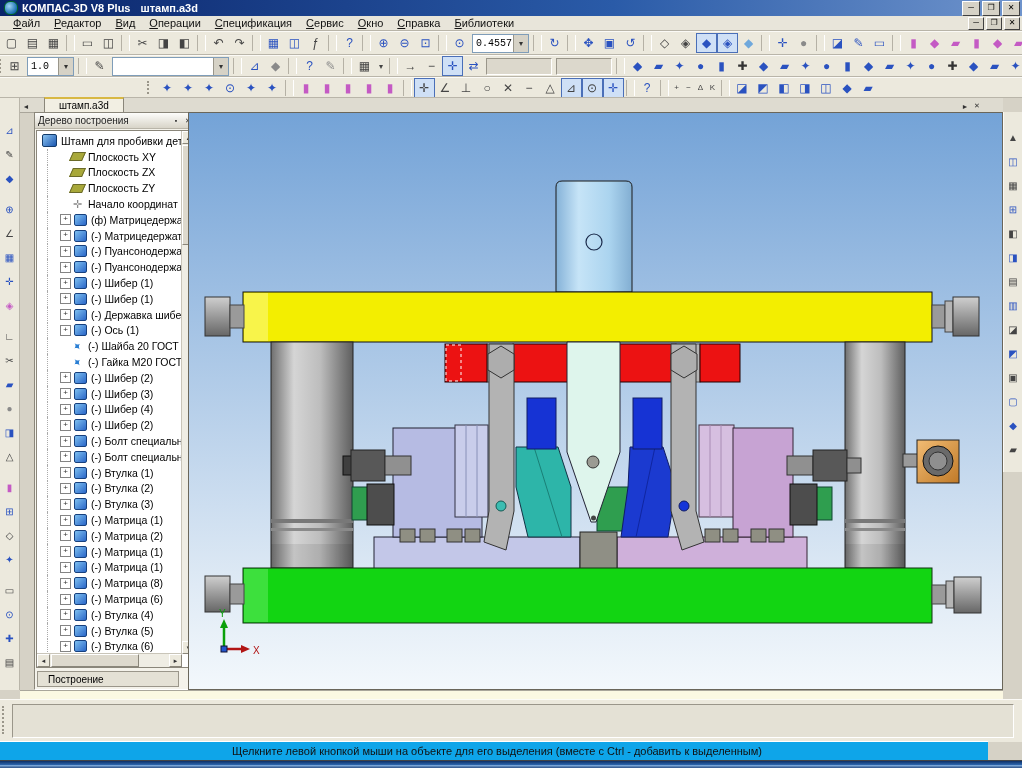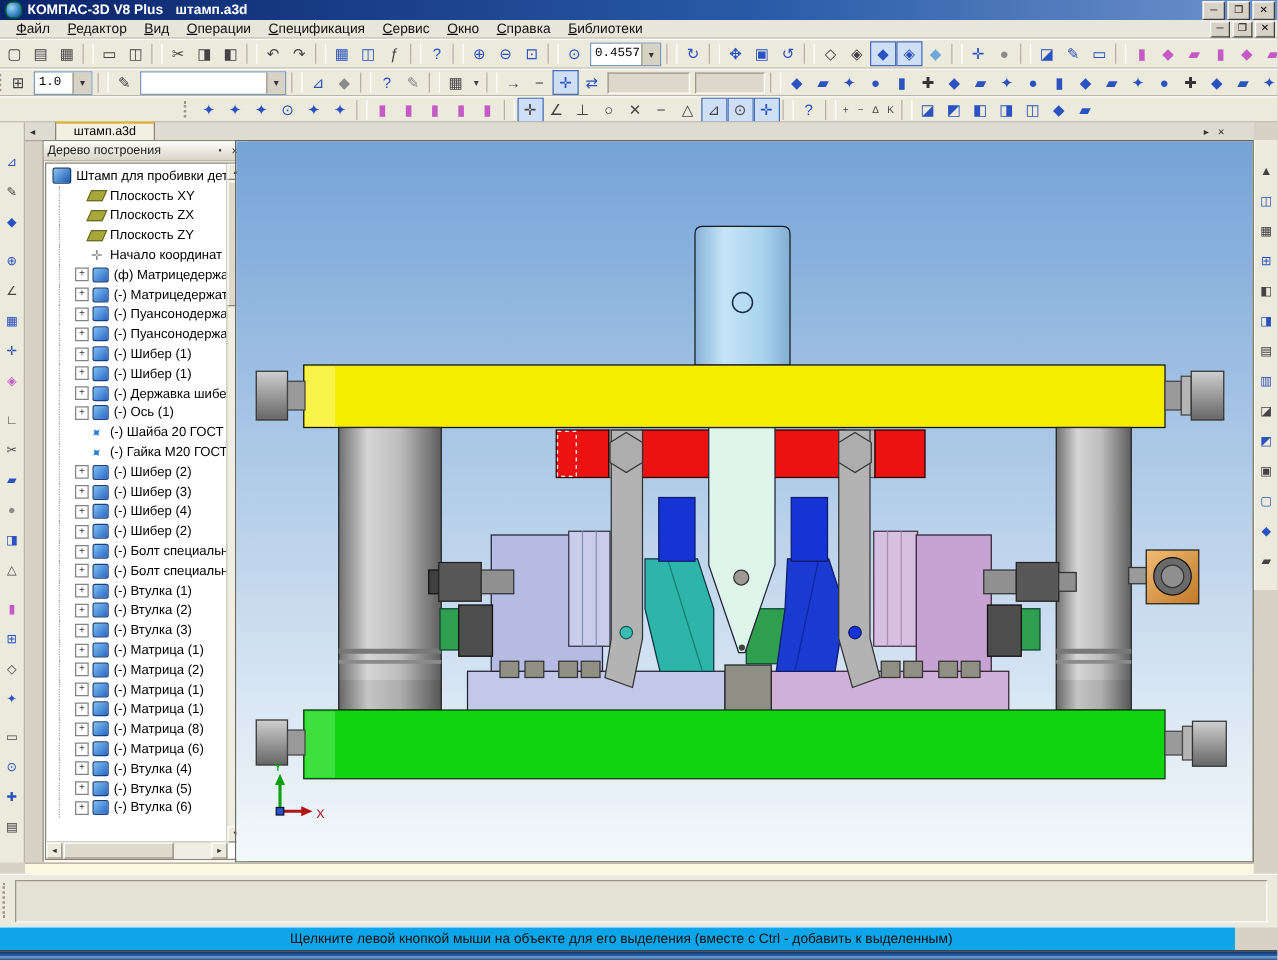--- a/index.html
+++ b/index.html
@@ -546,20 +546,23 @@
     <div class="vscroll">
       <span class="sbtn" style="top:0;">▲</span>
       <span class="thumb" style="top:14px;height:100px;left:0;width:13px;"></span>
       <span class="sbtn" style="bottom:0;">▼</span>
     </div>
     <div class="hscroll">
       <span class="sbtn" style="left:0;top:0;">◄</span>
       <span class="thumb" style="left:14px;width:88px;top:0;height:13px;"></span>
       <span class="sbtn" style="right:0;top:0;">►</span>
     </div>
+  </div>
+  <div id="treetab">
+    <span class="tab">Построение</span>
   </div>
 </div>
 
 <div id="viewport" class="abs">
 <svg width="813" height="576" viewBox="189 112 813 576" xmlns="http://www.w3.org/2000/svg">
   <defs>
     <linearGradient id="bgGrad" x1="0" y1="0" x2="0" y2="1">
       <stop offset="0" stop-color="#74a3d7"></stop>
       <stop offset="0.82" stop-color="#dfeaf5"></stop>
       <stop offset="1" stop-color="#f3f8fc"></stop>

